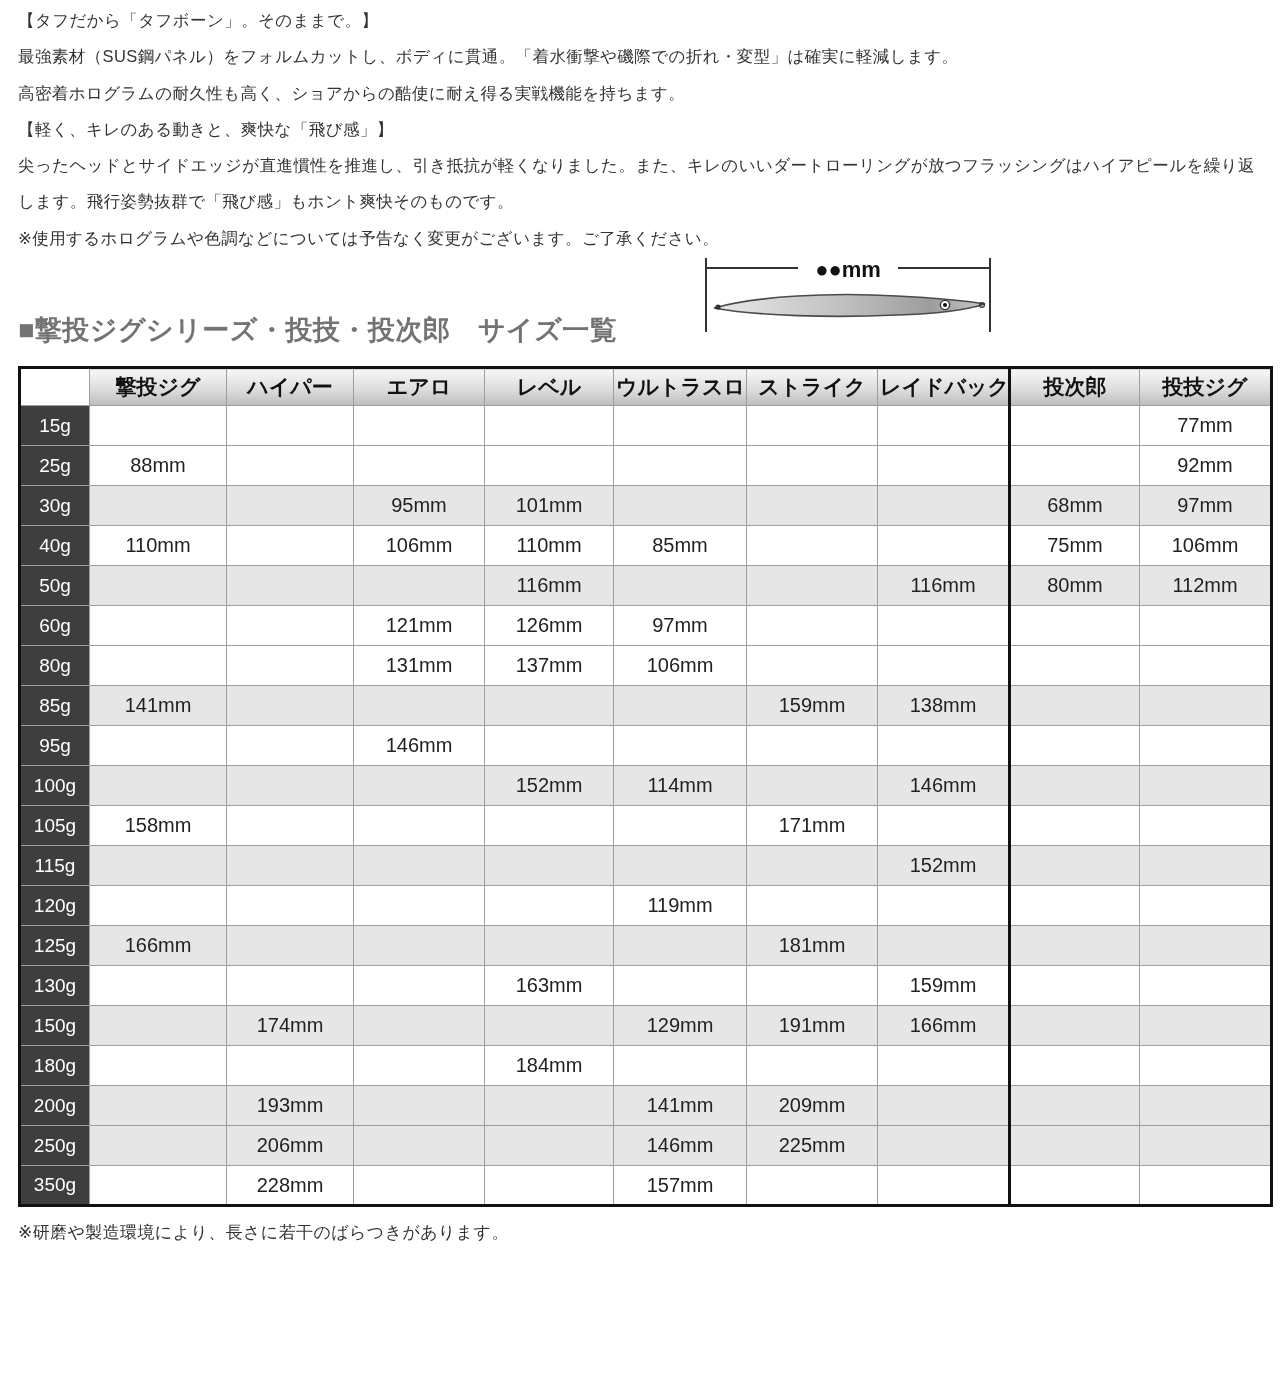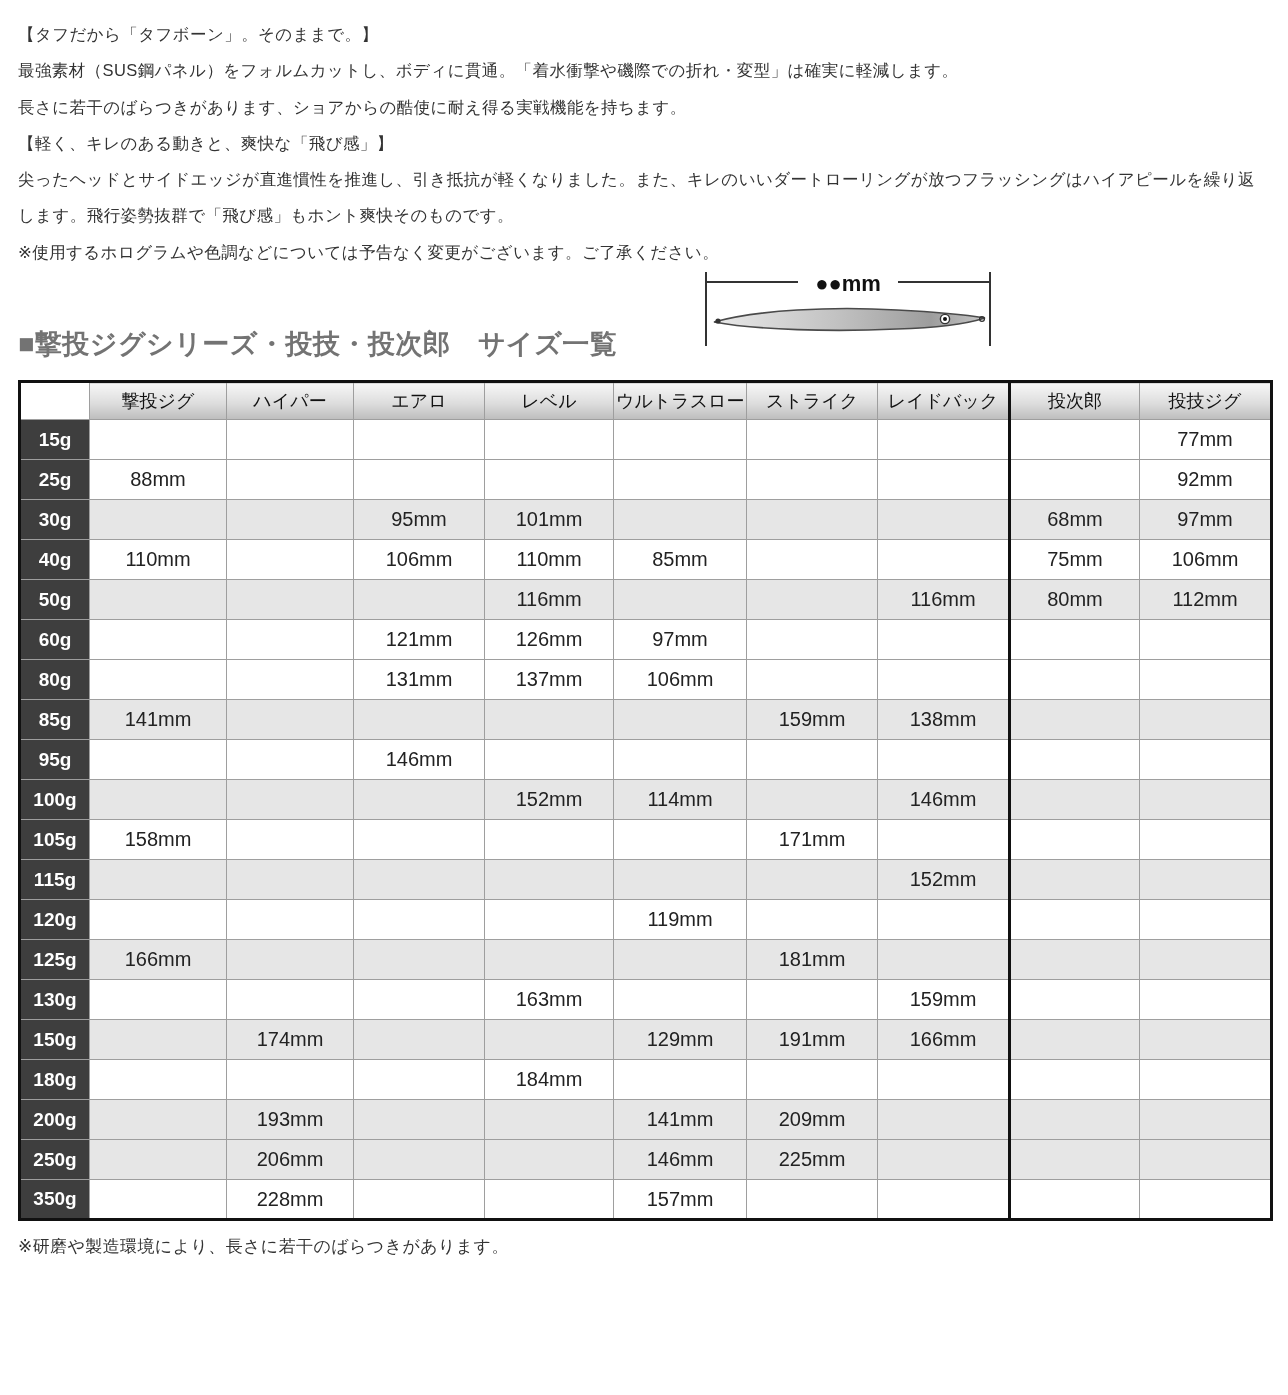--- a/index.html
+++ b/index.html
@@ -2,21 +2,21 @@
 <html><head>
 <meta charset="utf-8">
 <style>
   * { box-sizing: border-box; }
   html, body { margin: 0; padding: 0; background: #ffffff; }
   body {
     width: 1288px;
     font-family: "Liberation Sans", "DejaVu Sans", sans-serif;
     color: #333;
   }
-  .page { padding: 16px 18px 12px 18px; }
+  .page { padding: 2px 18px 12px 18px; }
 
   
   .intro p {
     margin: 0;
     font-size: 16.5px;
     line-height: 2.2;
     letter-spacing: 0.4px;
     color: #333;
   }
 
@@ -50,30 +50,30 @@
     height: 40px;
     padding: 0 2px;
     text-align: center;
     vertical-align: middle;
     overflow: hidden;
     white-space: nowrap;
   }
   .size-table thead th {
     height: 38px;
     background: linear-gradient(180deg, #f7f7f7 0%, #dddddd 55%, #bdbdbd 100%);
-    font-size: 18px;
-    font-weight: normal;
+    font-size: 21px;
+    font-weight: bold;
     color: #111;
   }
   .size-table thead th.corner { background: #ffffff; }
   .size-table tbody th.weight {
     background: #3e3e3e;
     color: #ffffff;
     font-size: 19px;
-    font-weight: bold;
+    font-weight: normal;
   }
   .size-table tbody td {
     background: #ffffff;
     font-size: 20px;
     color: #222;
   }
   .size-table tr.alt td { background: #e6e6e6; }
   .size-table .thick-left { border-left: 3px solid #111; }
 
   .footnote {
@@ -85,21 +85,21 @@
   }
 </style>
 </head>
 <body>
 
 <div class="page">
 
   <div class="intro">
     <p>【タフだから「タフボーン」。そのままで。】</p>
     <p>最強素材（SUS鋼パネル）をフォルムカットし、ボディに貫通。「着水衝撃や磯際での折れ・変型」は確実に軽減します。</p>
-    <p>長さに若干のばらつきがあります、ショアからの酷使に耐え得る実戦機能を持ちます。</p>
+    <p>高密着ホログラムの耐久性も高く、ショアからの酷使に耐え得る実戦機能を持ちます。</p>
     <p>【軽く、キレのある動きと、爽快な「飛び感」】</p>
     <p>尖ったヘッドとサイドエッジが直進慣性を推進し、引き抵抗が軽くなりました。また、キレのいいダートローリングが放つフラッシングはハイアピールを繰り返します。飛行姿勢抜群で「飛び感」もホント爽快そのものです。</p>
     <p>※使用するホログラムや色調などについては予告なく変更がございます。ご了承ください。</p>
   </div>
 
   <div class="section-band">
     <h1 class="section-title">■撃投ジグシリーズ・投技・投次郎　サイズ一覧</h1>
 
     <div class="diagram">
       <svg width="292" height="90" viewBox="0 0 292 90">

